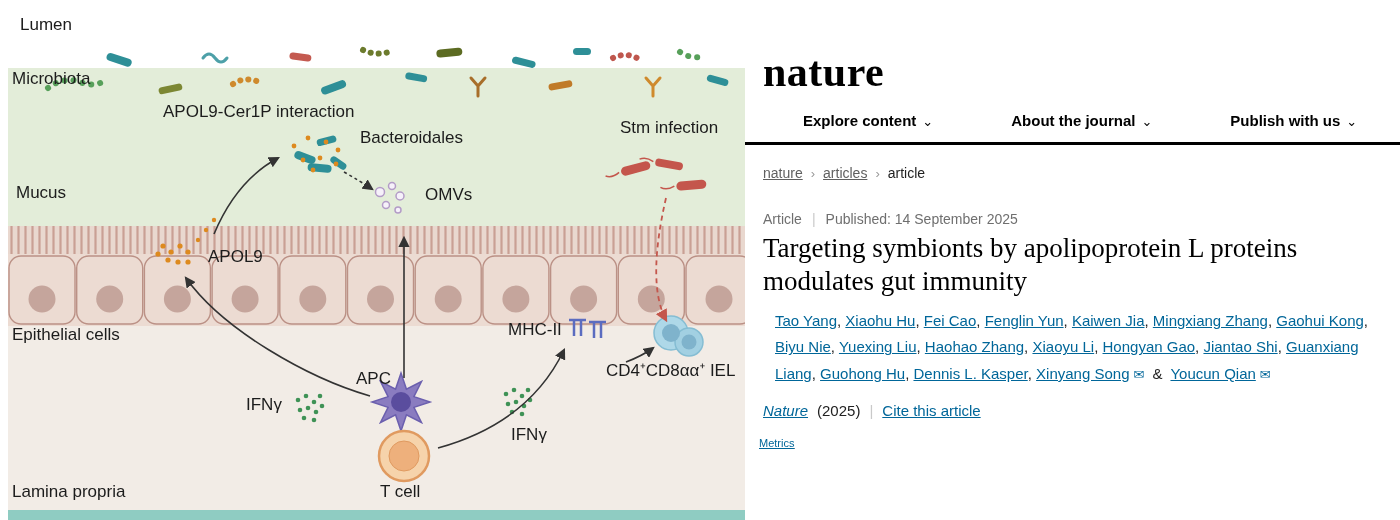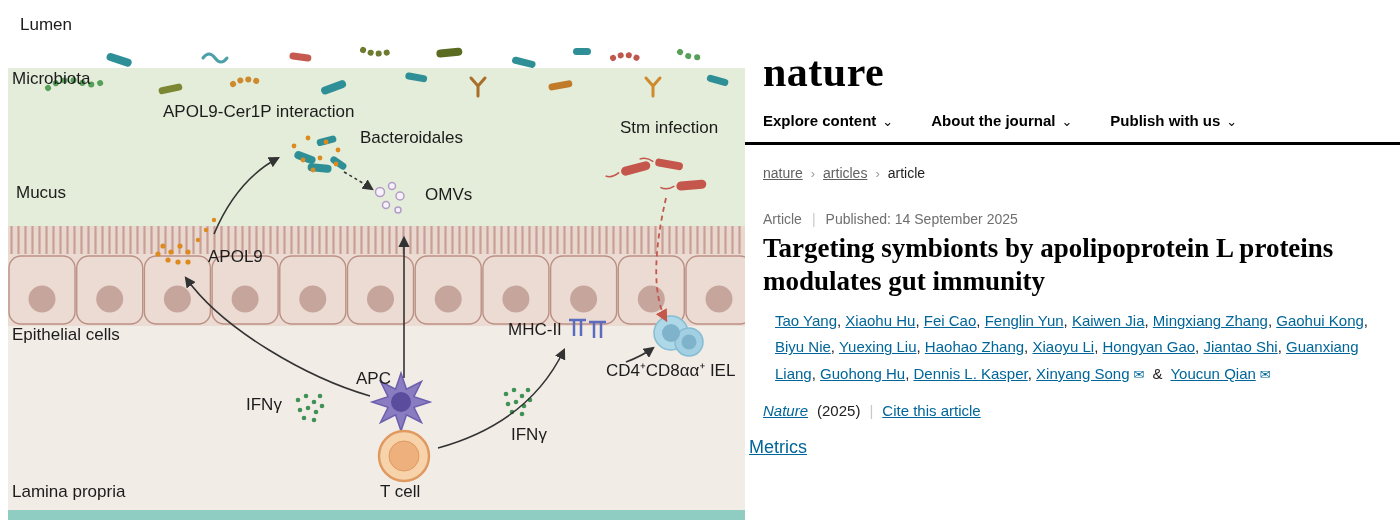--- a/index.html
+++ b/index.html
@@ -19,50 +19,50 @@
 
   
   #article-panel { position:absolute; left:745px; top:0; width:721px; height:520px; background:#fff; }
 
   .logo {
     position:absolute; left:18px; top:48px;
     font-family:"Liberation Serif", serif; font-weight:700;
     font-size:42px; letter-spacing:0.5px; color:#000; cursor:pointer;
   }
   .topnav { position:absolute; left:18px; top:112px; display:flex; gap:38px; }
-  .nav-item { font-weight:700; font-size:15px; color:#000; cursor:pointer; white-space:nowrap; }
+  .nav-item { font-weight:700; font-size:15px; color:#000; cursor:pointer; white-space:nowrap;margin-left:40px; }
   .nav-item .chev { font-weight:400; font-size:13px; margin-left:6px; color:#000; }
 
   .black-rule { position:absolute; left:0; top:142px; width:655px; height:3px; background:#000; }
 
   .breadcrumb { position:absolute; left:18px; top:165px; font-size:14px; color:#555; display:flex; align-items:center; gap:8px; }
   .bc-link { color:#5f5f5f; text-decoration:underline; cursor:pointer; }
   .bc-sep { color:#9a9a9a; font-size:13px; }
   .bc-current { color:#222; }
 
   .meta-row { position:absolute; left:18px; top:211px; font-size:14px; color:#6f6f6f; display:flex; align-items:center; gap:10px; }
   .meta-divider { color:#c9c9c9; }
 
   .title {
     position:absolute; left:18px; top:232px; width:600px;
-    font-family:"Liberation Serif", serif; font-weight:700;
+    font-family:"Liberation Serif", serif; font-weight:400;
     font-size:27px; line-height:1.22; color:#000; margin:0;
   }
 
   .authors { position:absolute; left:18px; top:308px; width:625px; font-size:15px; line-height:1.76; color:#222;margin-left:12px; }
   .author { color:#006699; text-decoration:underline; cursor:pointer; }
   .awrap.c::after { content:", "; color:#222; }
   .amp { margin:0 4px; color:#222; }
   .env { color:#006699; font-size:13px; margin-left:4px; cursor:pointer; }
 
   .citation { position:absolute; left:18px; top:402px; font-size:15px; color:#222; display:flex; align-items:center; gap:9px; }
   .journal-link { font-style:italic; color:#006699; text-decoration:underline; cursor:pointer; }
   .cite-link { color:#006699; text-decoration:underline; cursor:pointer; }
 
-  .metrics { position:absolute; left:4px; top:437px; font-size:18px;text-decoration:underline; }
+  .metrics { position:absolute; left:14px; top:437px; font-size:11px;text-decoration:underline; }
   .metrics-link { color:#006699; text-decoration:underline; cursor:pointer; }
 </style>
 </head>
 <body>
 
 <div id="stage">
 
   <div id="figure-panel">
     <svg width="745" height="520" viewBox="0 0 745 520">
       <defs>

